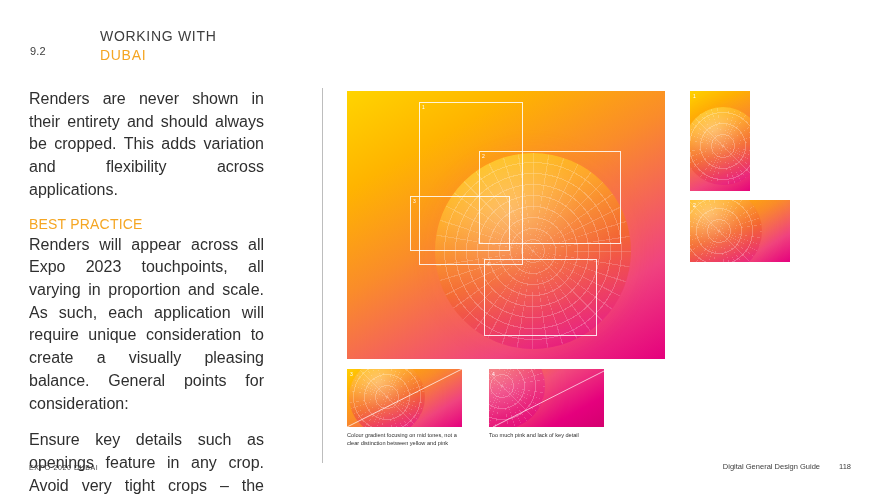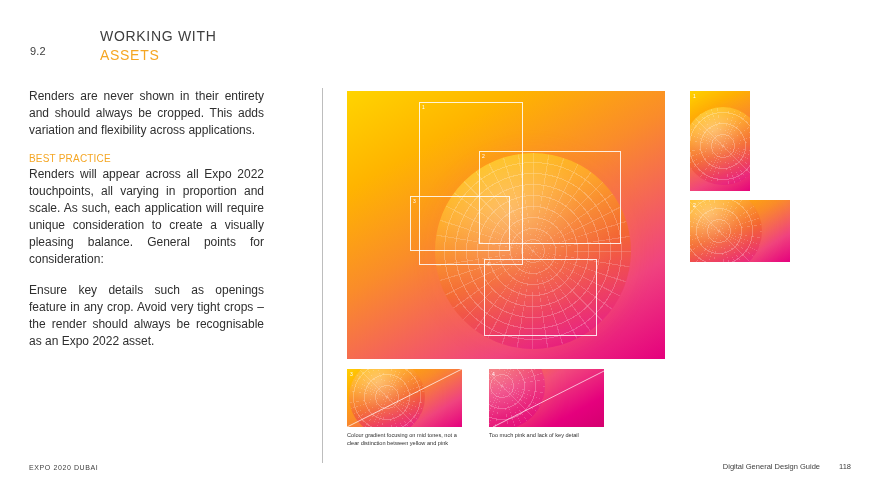--- a/index.html
+++ b/index.html
@@ -49,28 +49,28 @@
     background: #bdbdbd;
   }
 
   
   .left-col {
     position: absolute;
     left: 29px; top: 88px;
     width: 235px;
   }
   .para {
-    font-size: 12px;
+    font-size: 16px;
     line-height: 1.42;
     color: #2f2f2f;
     text-align: justify;
     margin: 0 0 14px 0;
   }
   .bp-head {
-    font-size: 10px;
+    font-size: 14px;
     color: #f5a623;
     margin: 0 0 2px 0;
     letter-spacing: .2px;
   }
 
   
   .main-render {
     position: absolute;
     left: 347px; top: 91px;
     width: 318px; height: 268px;
@@ -168,29 +168,29 @@
   }
 </style>
 </head>
 <body>
 
 <div class="page">
 
   <div class="section-num">9.2</div>
   <div class="title-block">
     <div class="title-line1">WORKING WITH</div>
-    <div class="title-line2">ASSETS</div>
+    <div class="title-line2">DUBAI</div>
   </div>
 
   <div class="v-divider"></div>
 
   <div class="left-col">
     <p class="para">Renders are never shown in their entirety and should always be cropped. This adds variation and flexibility across applications.</p>
     <p class="bp-head">BEST PRACTICE</p>
-    <p class="para">Renders will appear across all Expo 2022 touchpoints, all varying in proportion and scale. As such, each application will require unique consideration to create a visually pleasing balance. General points for consideration:</p>
+    <p class="para">Renders will appear across all Expo 2023 touchpoints, all varying in proportion and scale. As such, each application will require unique consideration to create a visually pleasing balance. General points for consideration:</p>
     <p class="para">Ensure key details such as openings feature in any crop. Avoid very tight crops – the render should always be recognisable as an Expo 2022 asset.</p>
   </div>
 
   <div class="main-render">
     <div class="sphere sphere-main">
       <div class="mesh"></div>
     </div>
 
     <div class="crop-box" style="left:72px; top:11px; width:104px; height:163px;">
       <span class="crop-label">1</span>

